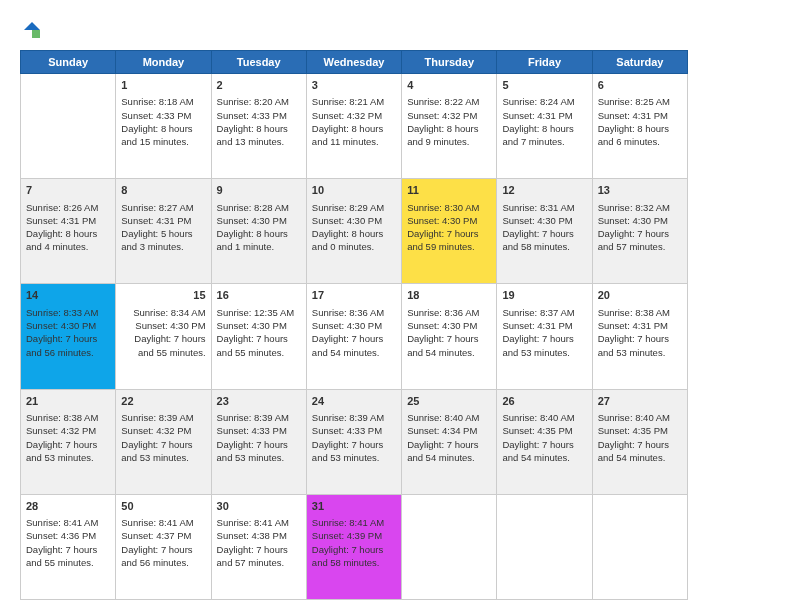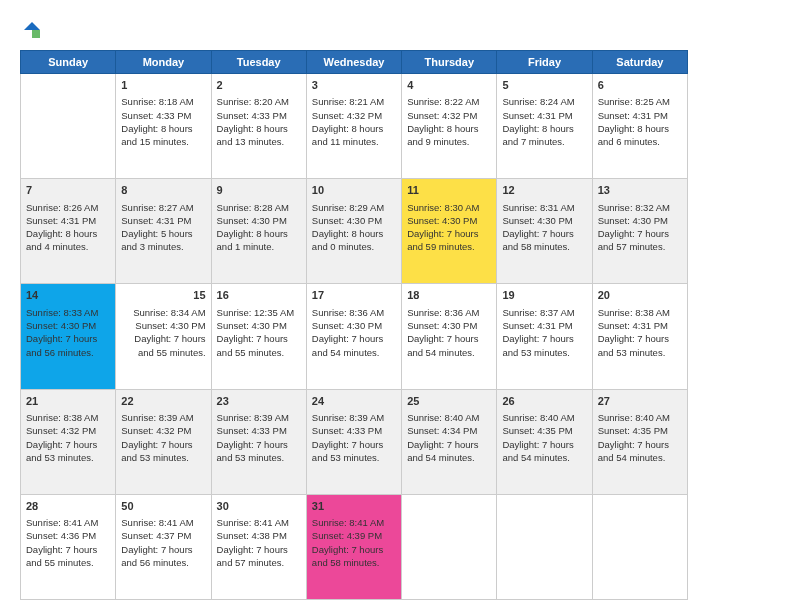--- a/index.html
+++ b/index.html
@@ -172,20 +172,20 @@
           <td style="background-color: rgb(240, 240, 240);"><span class="day-number">23</span><span>Sunrise: 8:39 AM</span><br><span>Sunset: 4:33 PM</span><br><span>Daylight: 7 hours and 53 minutes.</span></td>
           <td style="background-color: rgb(240, 240, 240);"><span class="day-number">24</span><span>Sunrise: 8:39 AM</span><br><span>Sunset: 4:33 PM</span><br><span>Daylight: 7 hours and 53 minutes.</span></td>
           <td style="background-color: rgb(240, 240, 240);"><span class="day-number">25</span><span>Sunrise: 8:40 AM</span><br><span>Sunset: 4:34 PM</span><br><span>Daylight: 7 hours and 54 minutes.</span></td>
           <td style="background-color: rgb(240, 240, 240);"><span class="day-number">26</span><span>Sunrise: 8:40 AM</span><br><span>Sunset: 4:35 PM</span><br><span>Daylight: 7 hours and 54 minutes.</span></td>
           <td style="background-color: rgb(240, 240, 240);"><span class="day-number">27</span><span>Sunrise: 8:40 AM</span><br><span>Sunset: 4:35 PM</span><br><span>Daylight: 7 hours and 54 minutes.</span></td>
         </tr>
         <tr>
           <td style="background-color: rgb(255, 255, 255);"><span class="day-number">28</span><span>Sunrise: 8:41 AM</span><br><span>Sunset: 4:36 PM</span><br><span>Daylight: 7 hours and 55 minutes.</span></td>
           <td style="background-color: rgb(255, 255, 255);"><span class="day-number">50</span><span>Sunrise: 8:41 AM</span><br><span>Sunset: 4:37 PM</span><br><span>Daylight: 7 hours and 56 minutes.</span></td>
           <td style="background-color: rgb(255, 255, 255);"><span class="day-number">30</span><span>Sunrise: 8:41 AM</span><br><span>Sunset: 4:38 PM</span><br><span>Daylight: 7 hours and 57 minutes.</span></td>
-          <td style="background-color: #ec4899;"><span class="day-number">31</span><span>Sunrise: 8:41 AM</span><br><span>Sunset: 4:39 PM</span><br><span>Daylight: 7 hours and 58 minutes.</span></td>
+          <td style="background-color: #d946ef;"><span class="day-number">31</span><span>Sunrise: 8:41 AM</span><br><span>Sunset: 4:39 PM</span><br><span>Daylight: 7 hours and 58 minutes.</span></td>
           <td class="empty-cell"></td>
           <td class="empty-cell"></td>
           <td class="empty-cell"></td>
         </tr>
       </tbody>
   </table>
 </div>
 
 </body></html>

